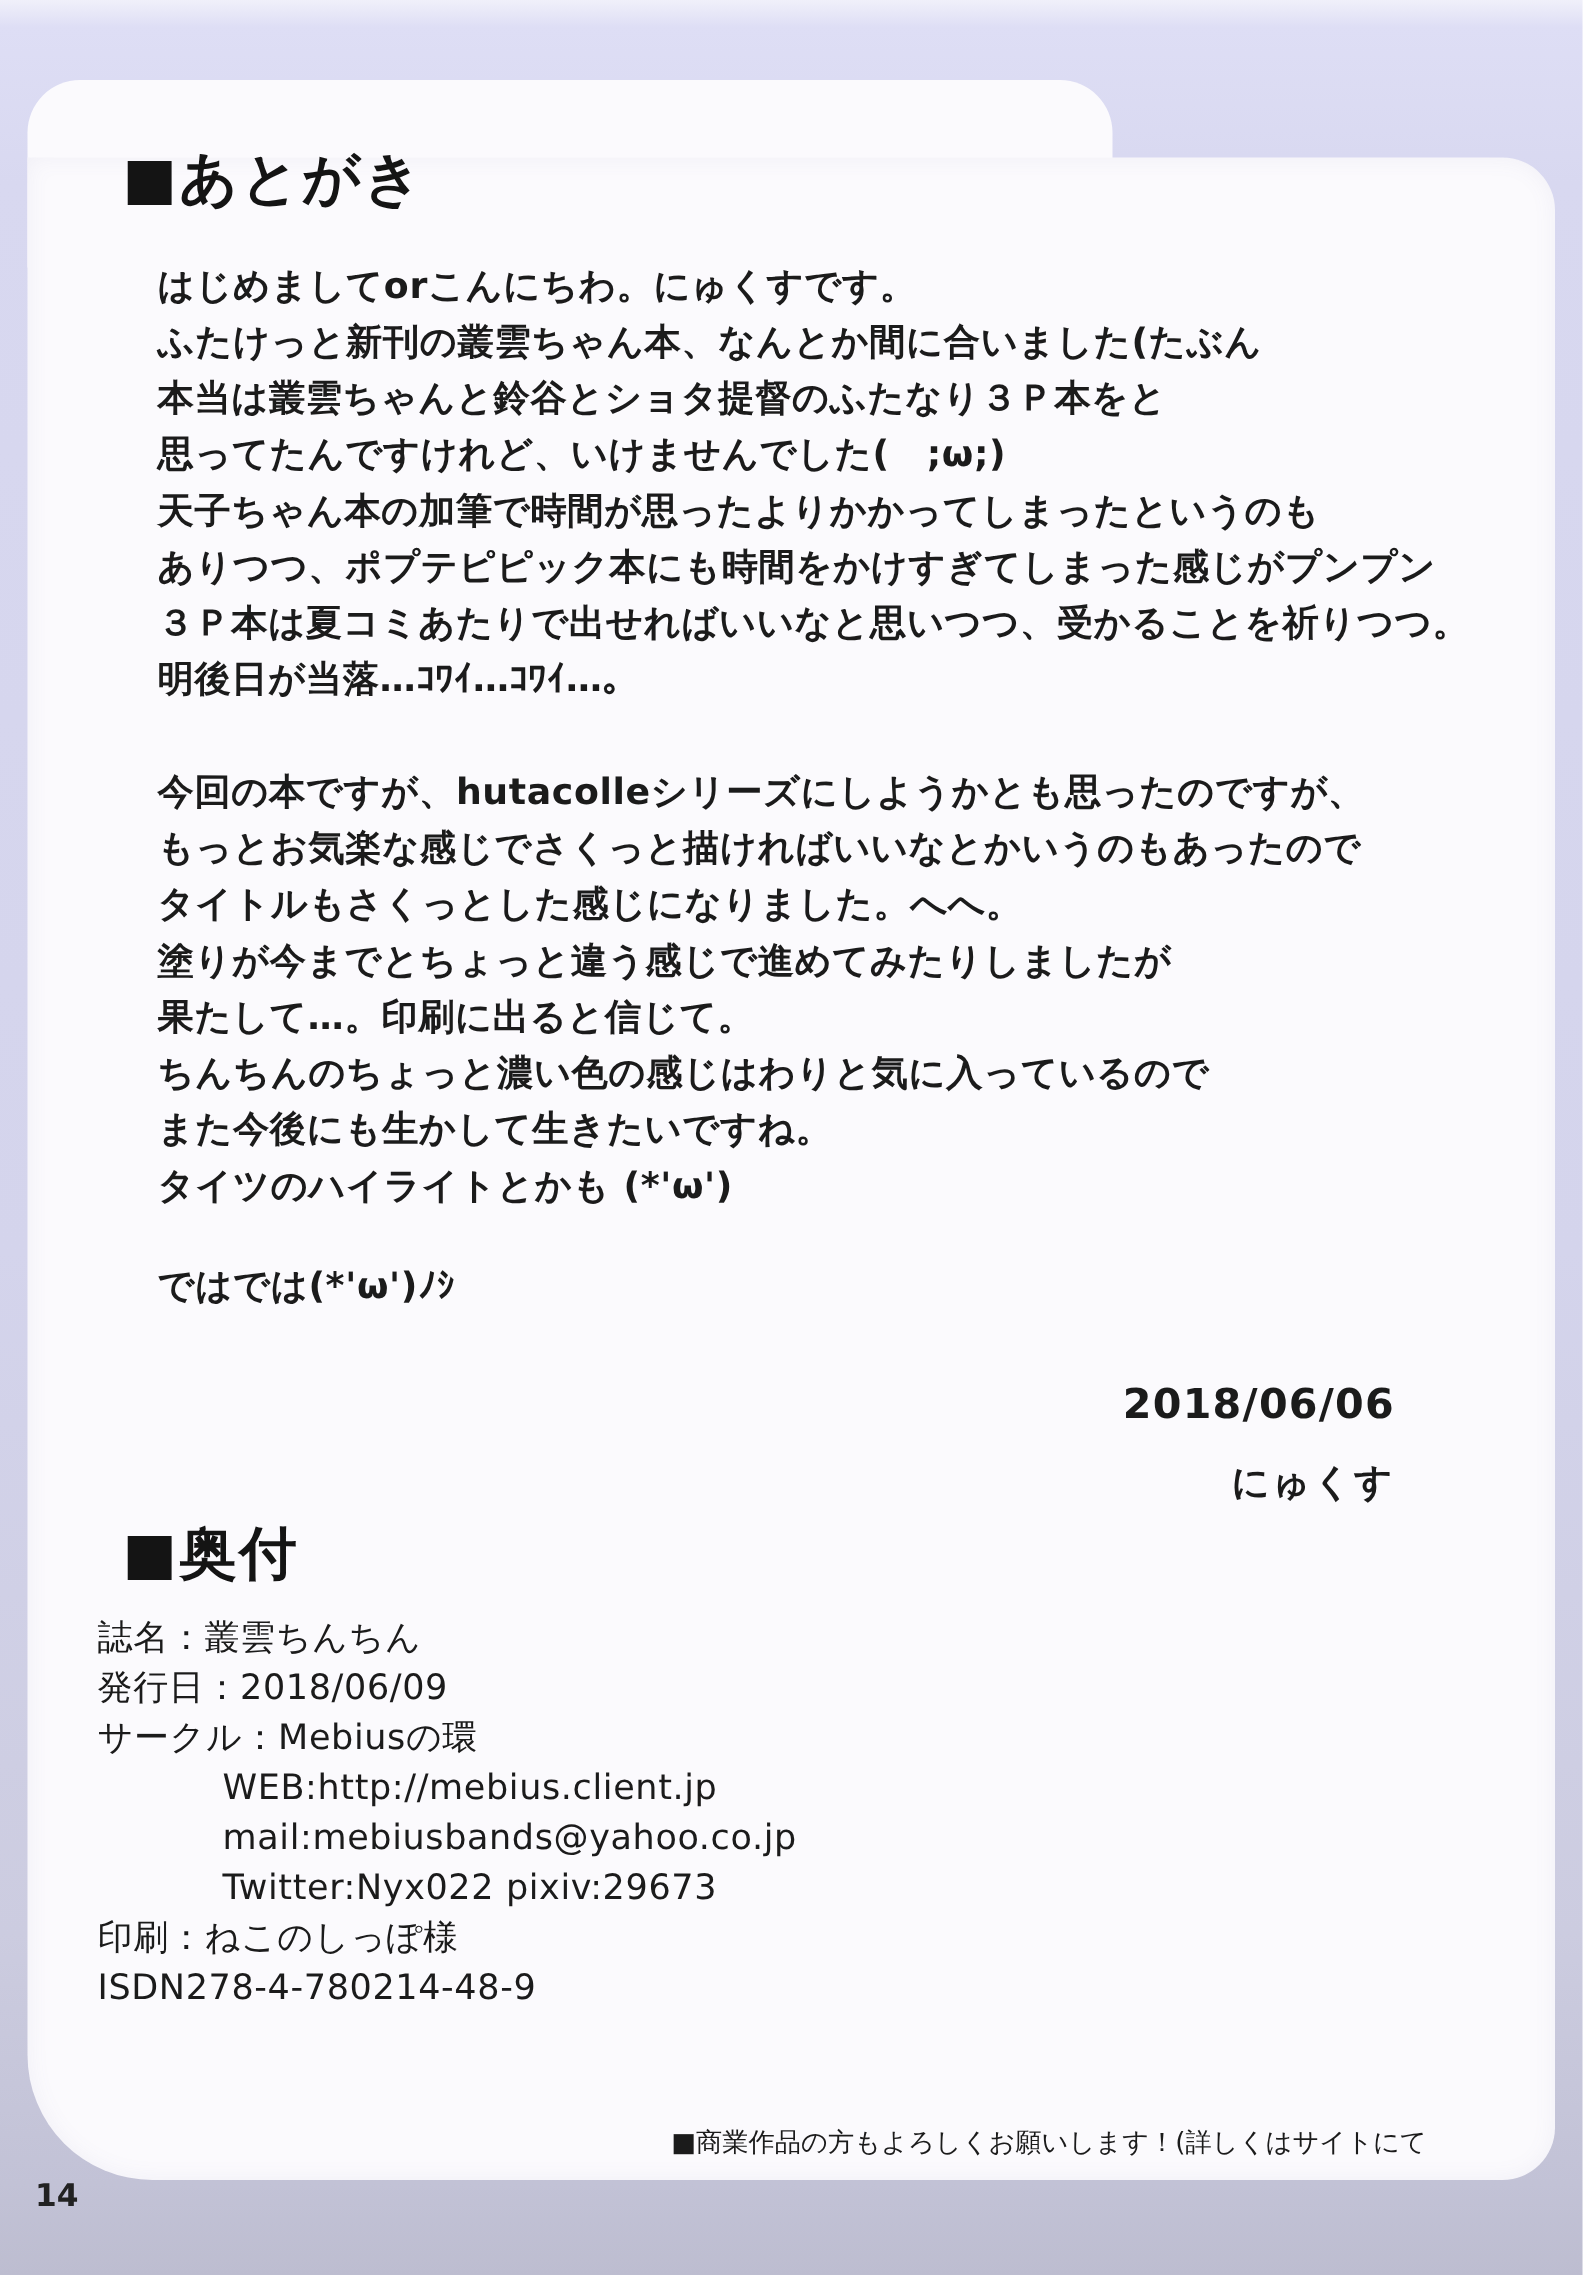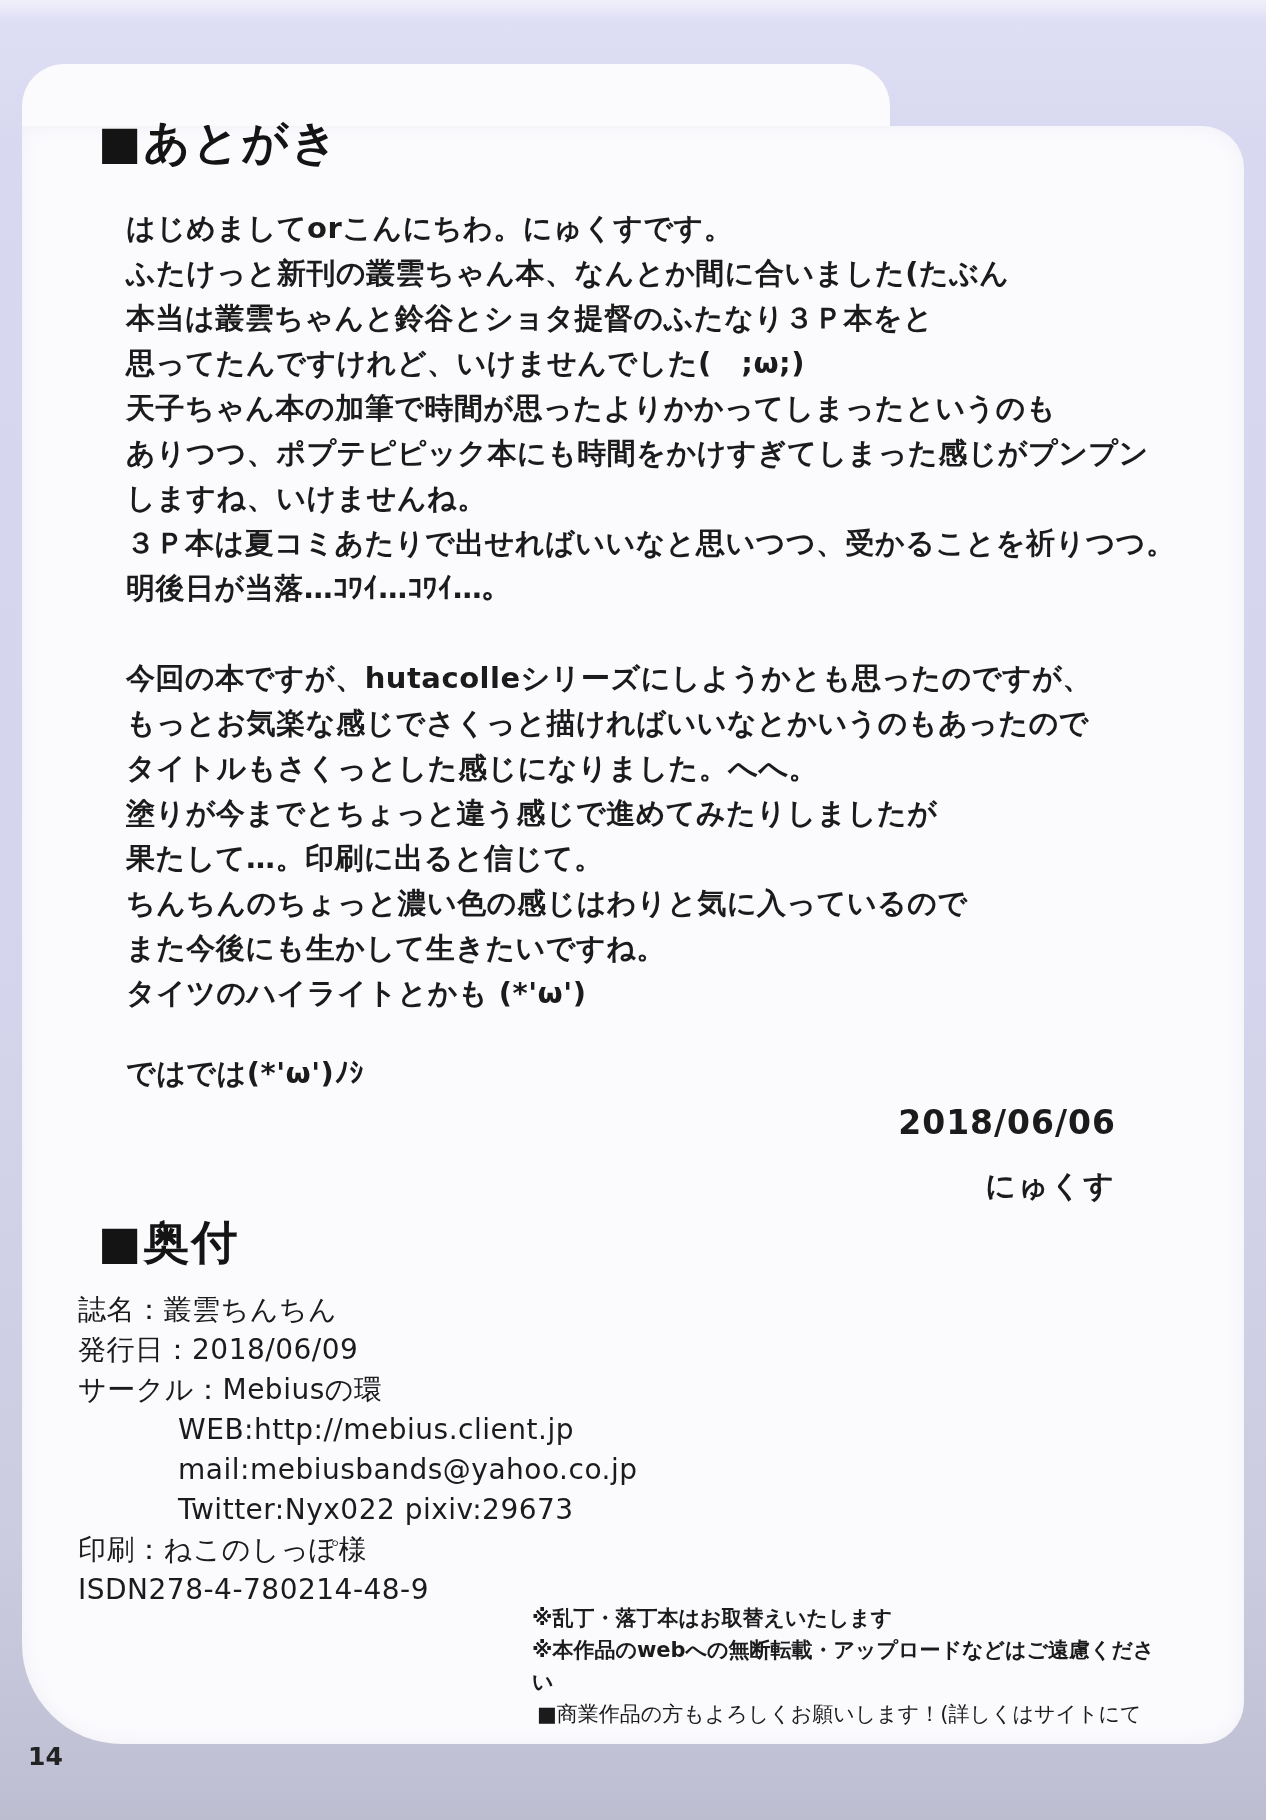--- a/index.html
+++ b/index.html
@@ -73,21 +73,20 @@
     <div class="heading afterword-heading">■あとがき</div>
 
     <div class="body-text">
       <div class="para1">
         <div>はじめましてorこんにちわ。にゅくすです。</div>
         <div>ふたけっと新刊の叢雲ちゃん本、なんとか間に合いました(たぶん</div>
         <div>本当は叢雲ちゃんと鈴谷とショタ提督のふたなり３Ｐ本をと</div>
         <div>思ってたんですけれど、いけませんでした(　;ω;)</div>
         <div>天子ちゃん本の加筆で時間が思ったよりかかってしまったというのも</div>
         <div>ありつつ、ポプテピピック本にも時間をかけすぎてしまった感じがプンプン</div>
-        <div>しますね、いけませんね。</div>
         <div>３Ｐ本は夏コミあたりで出せればいいなと思いつつ、受かることを祈りつつ。</div>
         <div>明後日が当落…ｺﾜｲ…ｺﾜｲ…。</div>
       </div>
       <div class="para2">
         <div>今回の本ですが、hutacolleシリーズにしようかとも思ったのですが、</div>
         <div>もっとお気楽な感じでさくっと描ければいいなとかいうのもあったので</div>
         <div>タイトルもさくっとした感じになりました。へへ。</div>
         <div>塗りが今までとちょっと違う感じで進めてみたりしましたが</div>
         <div>果たして…。印刷に出ると信じて。</div>
         <div>ちんちんのちょっと濃い色の感じはわりと気に入っているので</div>
@@ -108,23 +107,19 @@
       <div>誌名：叢雲ちんちん</div>
       <div>発行日：2018/06/09</div>
       <div>サークル：Mebiusの環</div>
       <div class="indent">WEB:http://mebius.client.jp</div>
       <div class="indent">mail:mebiusbands@yahoo.co.jp</div>
       <div class="indent">Twitter:Nyx022  pixiv:29673</div>
       <div>印刷：ねこのしっぽ様</div>
       <div>ISDN278-4-780214-48-9</div>
     </div>
 
-    <div class="notes">
-      <div>※乱丁・落丁本はお取替えいたします</div>
-      <div>※本作品のwebへの無断転載・アップロードなどはご遠慮ください</div>
-    </div>
 
     <div class="commercial">■商業作品の方もよろしくお願いします！(詳しくはサイトにて</div>
 
     <div class="page-number">14</div>
 
   </div>
 </div>
 
 </body></html>

